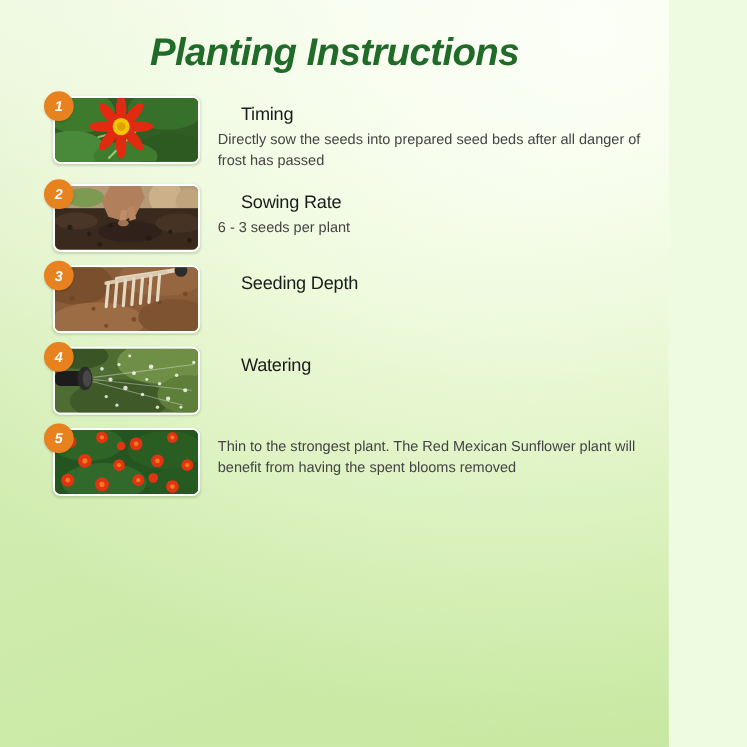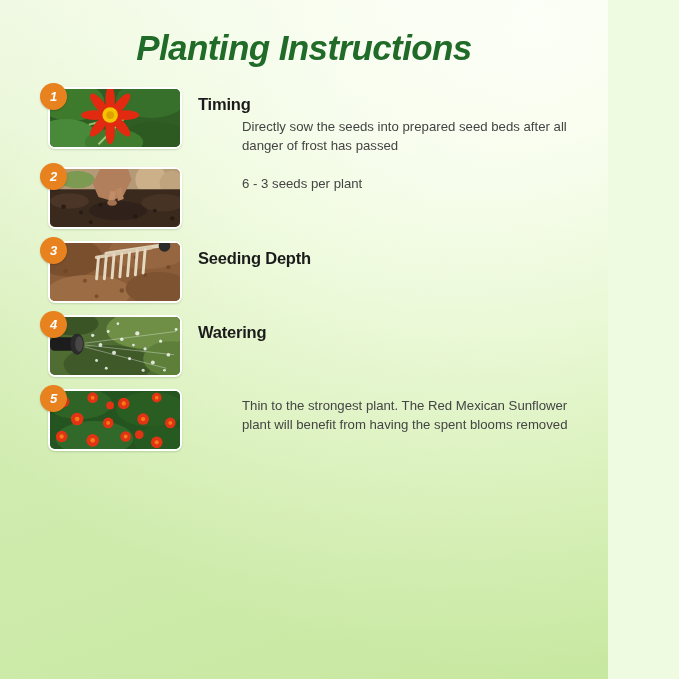--- a/index.html
+++ b/index.html
@@ -93,32 +93,32 @@
     z-index: 3;
     box-shadow: 0 1px 2px rgba(0,0,0,0.18);
   }
   .step-text {
     padding-top: 8px;
     flex: 1 1 auto;
     min-width: 0;
   }
   .step-title {
     font-size: 16.5px;
-    font-weight: bold;
+    font-weight: normal;
     color: #1b1b1b;
     line-height: 1.2;
     margin-bottom: 3px;
     letter-spacing: -0.2px;
+    margin-left: 21px;
   }
   .step-desc {
     font-size: 13.2px;
     color: #444444;
     line-height: 1.42;
     max-width: 430px;
-    margin-left: 44px;
   }
 </style>
 </head>
 <body>
 
 <div id="page">
 
   <div class="title">Planting Instructions</div>
 
   <div class="steps">
@@ -184,20 +184,21 @@
                 <circle cx="66" cy="30" r="1.8"></circle>
             </g>
             <path d="M52 0 L44 16 L50 30 L64 34 L76 28 L84 12 L80 0 Z" fill="#b27f5c"></path>
             <path d="M62 24 L60 36 L66 36 L68 24 Z" fill="#c08d68"></path>
             <path d="M68 22 L70 34 L76 32 L74 20 Z" fill="#bb8763"></path>
             <ellipse cx="64" cy="36" rx="5" ry="3" fill="#a2714f"></ellipse>
           </svg>
         </div>
       </div>
       <div class="step-text">
+        <div class="step-title">Sowing Rate</div>
         <div class="step-desc">6 - 3 seeds per plant</div>
       </div>
     </div>
 
     <div class="step">
       <div class="thumb-wrap">
         <div class="badge">3</div>
         <div class="thumb">
           <svg viewBox="0 0 134 62" preserveAspectRatio="xMidYMid slice">
             <rect width="134" height="62" fill="#8a5c38"></rect>

